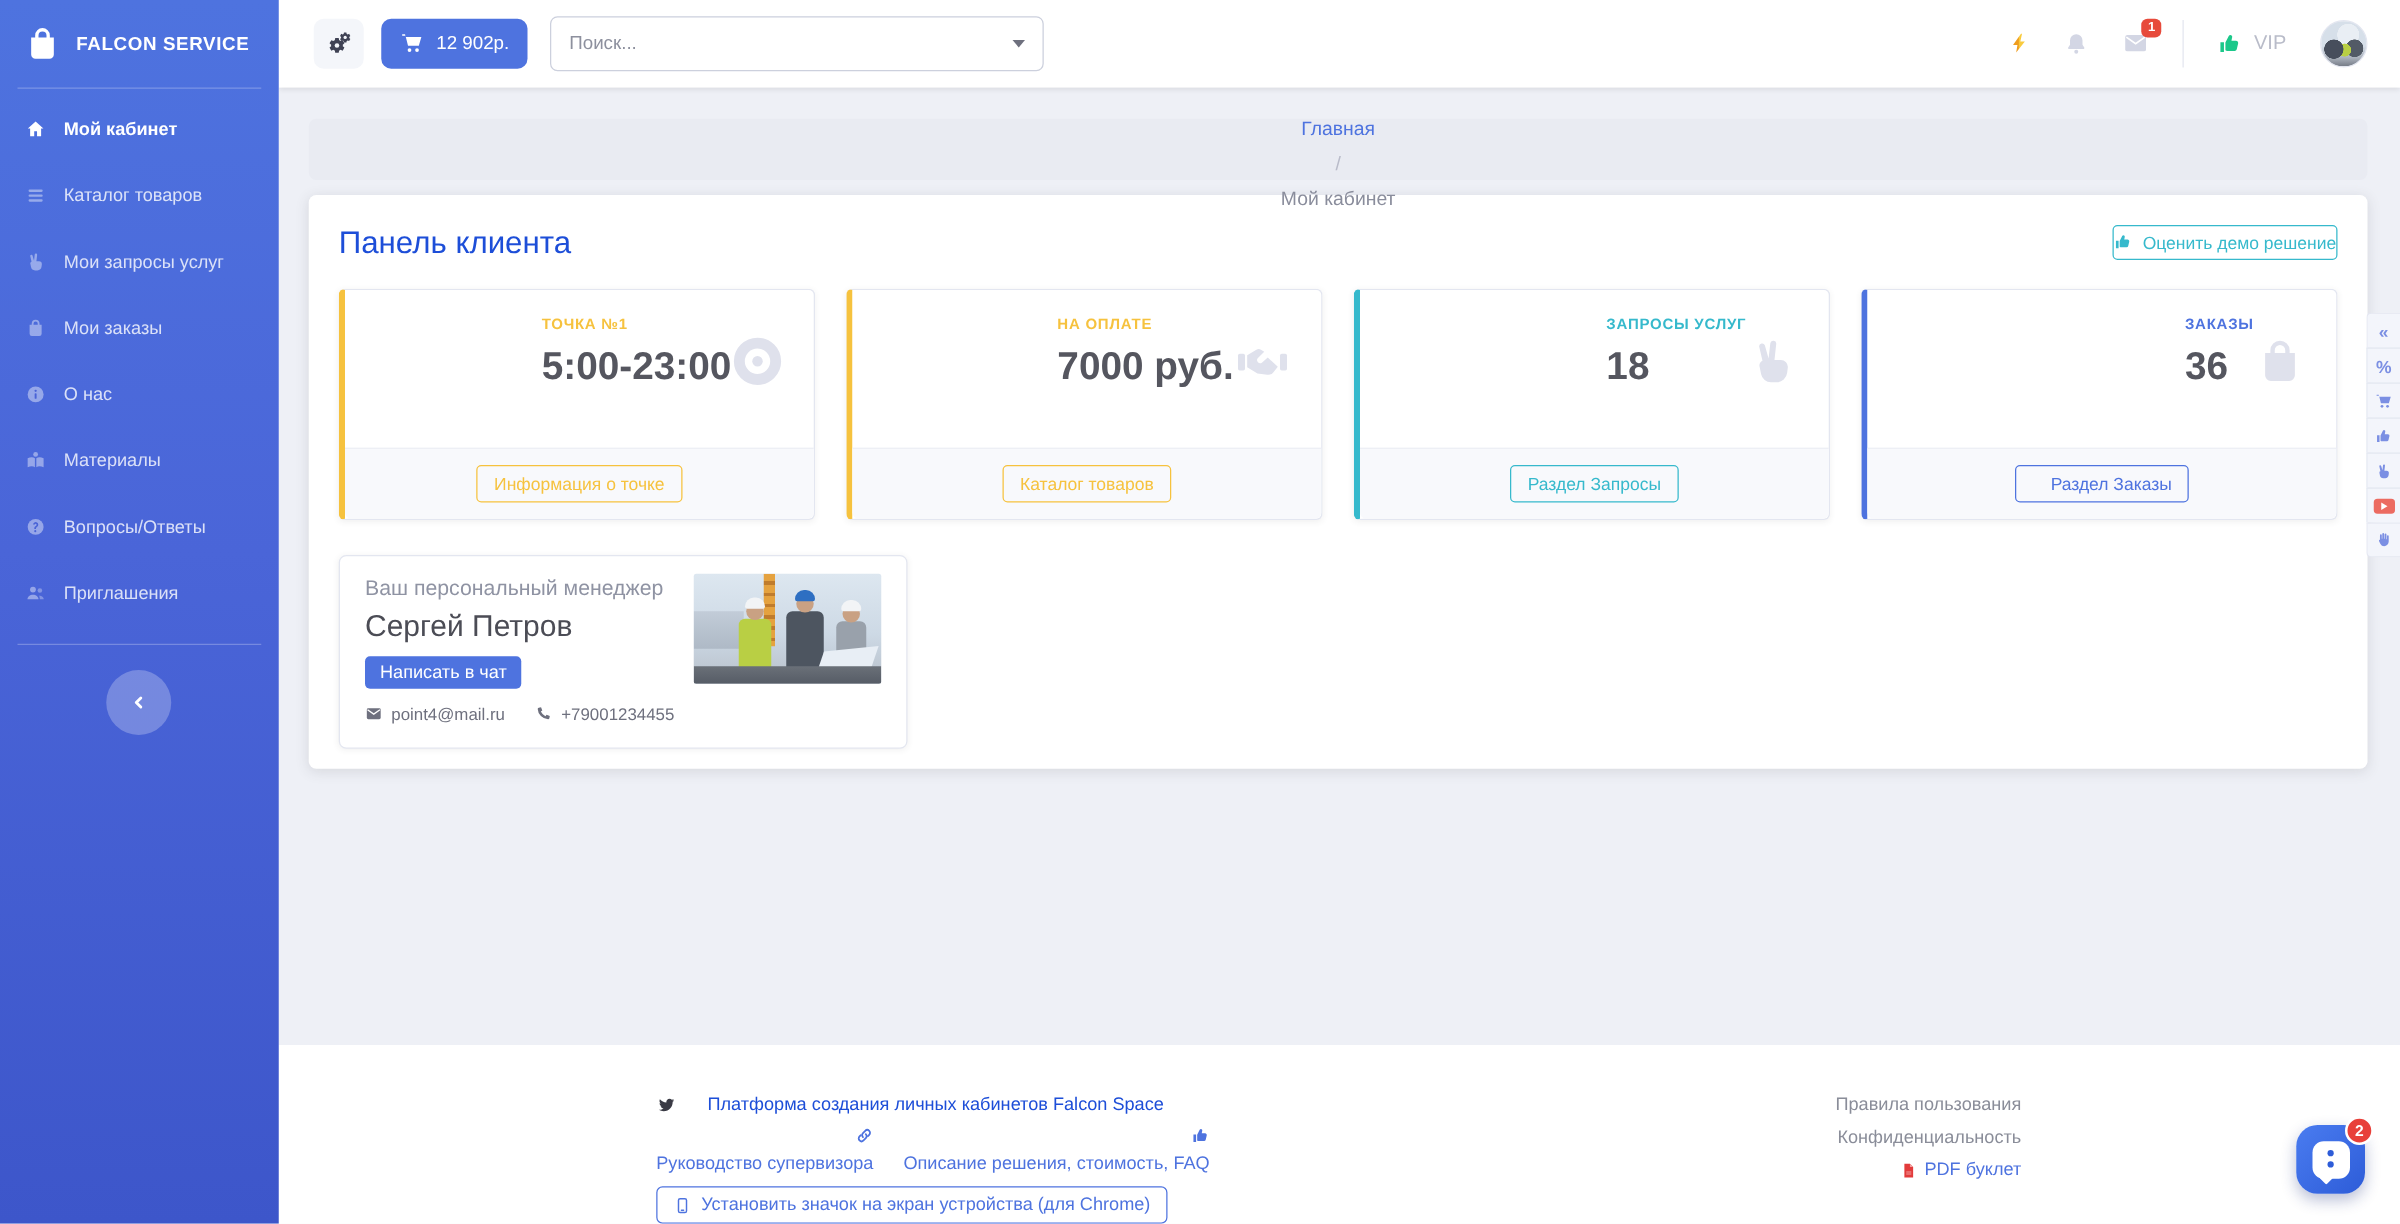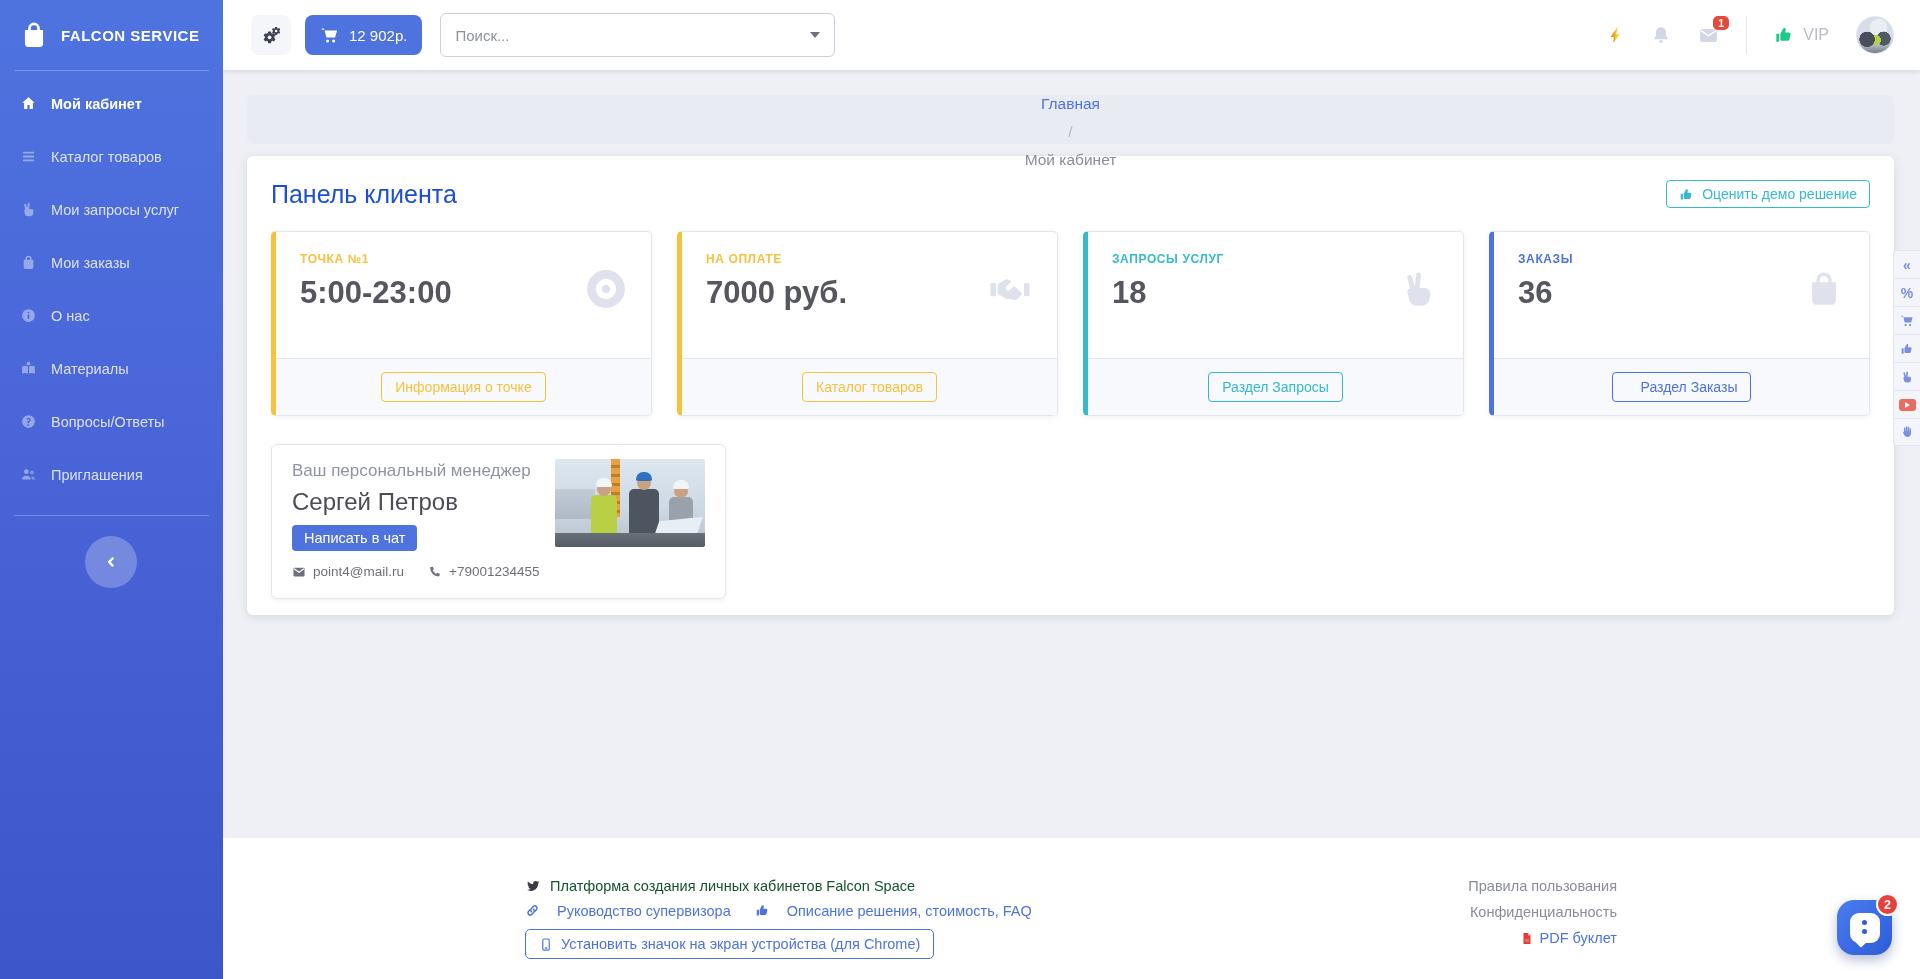--- a/index.html
+++ b/index.html
@@ -47,28 +47,28 @@
   
   .content { height:768px; background:#eef0f6; padding:25px 26px 0 24px; }
   .breadcrumb { height:49px; background:#e9ebf2; border-radius:6px; display:flex; align-items:center; gap:10px; padding:0 22px; font-size:15.5px;flex-direction:column; }
   .bc-home { color:#4e73df; text-decoration:none; cursor:pointer; }
   .bc-sep { color:#b9bbc9; }
   .bc-current { color:#8a8d9c; }
 
   .panel { margin-top:12px; background:#fff; border-radius:6px; box-shadow:0 2px 10px rgba(58,59,69,.13); padding:24px 24px 16px; }
   .panel-head { display:flex; justify-content:space-between; align-items:flex-start; }
   .panel-title { font-size:25px; font-weight:normal; color:#1d4ed8; }
-  .demo-btn { border:1px solid #36b9cc; background:#fff; color:#36b9cc; border-radius:4px; padding:5px 12px; font-size:14px; display:flex; align-items:center; gap:8px; cursor:pointer; font-family:inherit; }
+  .demo-btn { border:1px solid #36b9cc; background:#fff; color:#36b9cc; border-radius:4px; padding:5px 0; font-size:14px; display:flex; align-items:center; gap:8px; cursor:pointer; font-family:inherit; }
 
   .cards { display:flex; gap:25px; margin-top:22px; }
   .card { flex:1; height:185px; background:#fff; border:1px solid #e3e6f0; border-radius:5px; box-shadow:0 1px 5px rgba(58,59,69,.08); display:flex; flex-direction:column; border-left:5px solid #ccc; }
   .card.warning { border-left-color:#f6c23e; }
   .card.info    { border-left-color:#36b9cc; }
   .card.primary { border-left-color:#4e73df; }
-  .card-body { flex:1; padding:20px 24px 0; display:flex; justify-content:space-between; }
+  .card-body { flex:1; padding:20px 24px 0; display:flex; justify-content:flex-end; }
   .card-label { font-size:12px; font-weight:bold; letter-spacing:.6px; margin-bottom:9px; }
   .warning .card-label { color:#f6c23e; }
   .info    .card-label { color:#36b9cc; }
   .primary .card-label { color:#4e73df; }
   .card-value { font-size:31px; font-weight:bold; color:#55565f; }
   .card-big-icon { color:#dfe1ec; margin-top:16px; }
   .card-foot { height:57px; background:#f8f9fc; border-top:1px solid #e3e6f0; display:flex; align-items:center; justify-content:center; border-radius:0 0 5px 5px; }
   .card-btn { background:transparent; border:1px solid; border-radius:4px; padding:6px 13px; font-size:14px; cursor:pointer; font-family:inherit; }
   .warning .card-btn { color:#f6c23e; border-color:#f6c23e; }
   .info    .card-btn { color:#36b9cc; border-color:#36b9cc; }
@@ -94,23 +94,23 @@
   
   .side-strip { position:fixed; right:0; top:250px; width:27px; z-index:5; }
   .strip-cell { width:27px; height:28px; background:#f3f5fb; border:1px solid #e4e7f1; border-right:none; border-bottom:none; display:flex; align-items:center; justify-content:center; color:#7b8fe3; cursor:pointer; font-size:14px; font-weight:bold; padding:0; font-family:inherit; }
   .strip-cell:first-child { border-radius:4px 0 0 0; }
   .strip-cell:last-child { border-bottom:1px solid #e4e7f1; border-radius:0 0 0 4px; }
   .yt-chip { width:17px; height:12px; background:#ec6b61; border-radius:3px; display:flex; align-items:center; justify-content:center; }
   .yt-play { width:0; height:0; border-top:3px solid transparent; border-bottom:3px solid transparent; border-left:5px solid #fff; }
 
   
   .footer { flex:1; background:#fff; display:flex; justify-content:space-between; padding:40px 303px 0 302px; font-size:14.5px; }
-  .f-row1 { display:flex; align-items:center; gap:9px; color:#14532d; }
+  .f-row1 { display:flex; align-items:center; gap:25px; color:#1d4ed8; }
   .f-links { margin-top:9px; display:flex; gap:24px; }
-  .f-link { display:flex; align-items:flex-start; gap:17px; color:#4e73df; text-decoration:none; cursor:pointer; }
+  .f-link { display:flex; align-items:flex-end; gap:7px; color:#4e73df; text-decoration:none; cursor:pointer;flex-direction:column; }
   .f-install { margin-top:10px; border:1px solid #4e73df; background:#fff; color:#4e73df; border-radius:5px; padding:6px 13px; display:inline-flex; align-items:center; gap:8px; font-size:14.5px; cursor:pointer; font-family:inherit; }
   .f-right { display:flex; flex-direction:column; gap:10px; align-items:flex-end; color:#8a8d99; }
   .f-right a { color:#8a8d99; text-decoration:none; cursor:pointer; }
   .f-pdf { display:flex; align-items:center; gap:6px; color:#4e73df !important; }
 
   
   .chat-widget { position:fixed; right:28px; bottom:24px; width:55px; height:55px; border:none; border-radius:17px; background:linear-gradient(135deg,#4a7cf0,#2d5cd8); display:flex; align-items:center; justify-content:center; cursor:pointer; box-shadow:0 5px 12px rgba(20,40,120,.3); z-index:9; }
   .chat-bubble { width:30px; height:30px; background:#fff; border-radius:9px; position:relative; }
   .chat-bubble::before, .chat-bubble::after { content:""; position:absolute; left:12.5px; width:5px; height:5px; border-radius:50%; background:#2d5cd8; }
   .chat-bubble::before { top:7px; } .chat-bubble::after { top:16px; }

